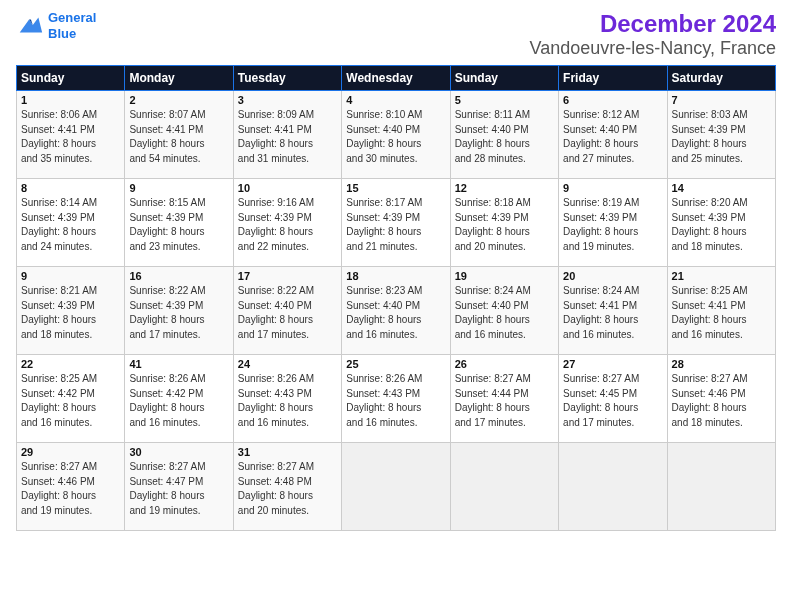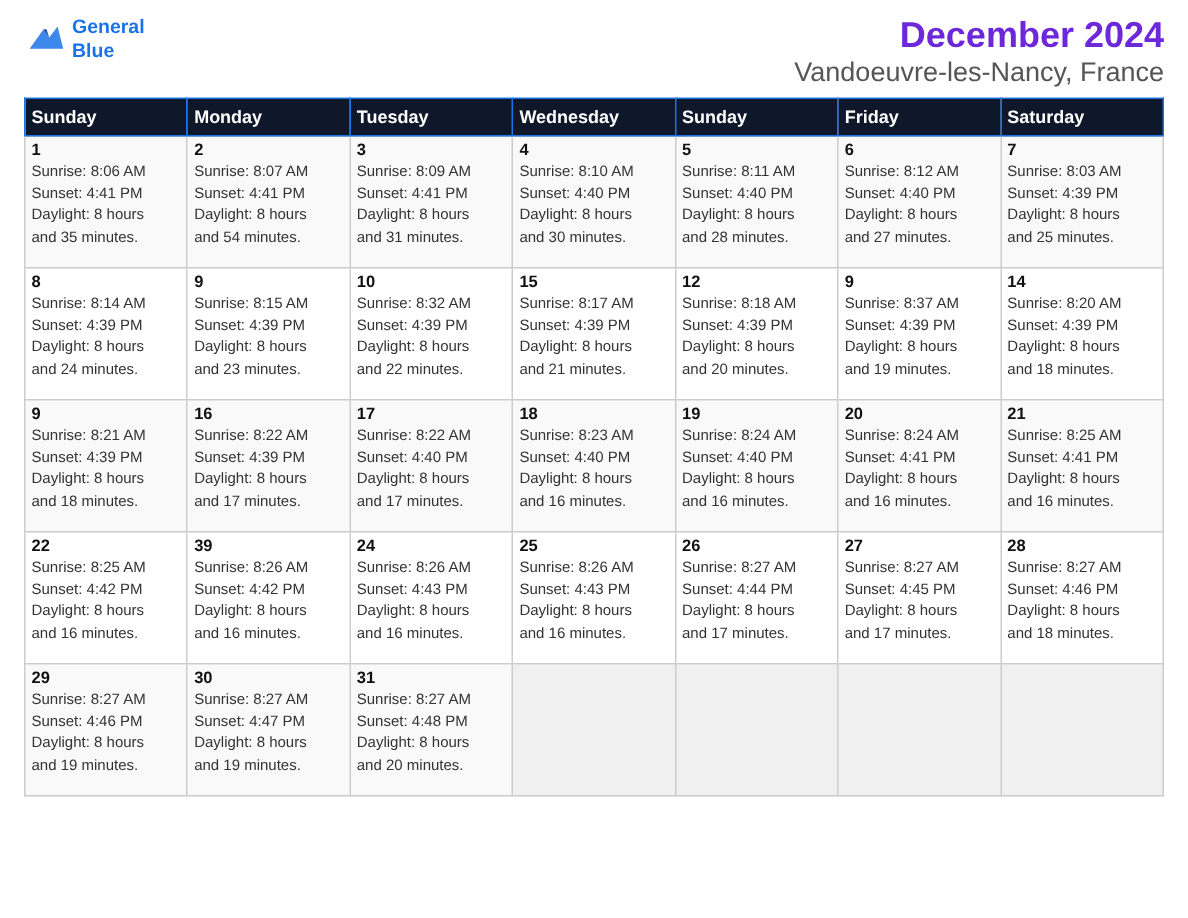--- a/index.html
+++ b/index.html
@@ -207,21 +207,21 @@
             <div class="day-info">
               <div>Sunrise: 8:15 AM</div>
               <div>Sunset: 4:39 PM</div>
               <div>Daylight: 8 hours</div>
               <div>and 23 minutes.</div>
             </div>
           </td>
           <td>
             <div class="day-num">10</div>
             <div class="day-info">
-              <div>Sunrise: 8:32 AM</div>
+              <div>Sunrise: 9:16 AM</div>
               <div>Sunset: 4:39 PM</div>
               <div>Daylight: 8 hours</div>
               <div>and 22 minutes.</div>
             </div>
           </td>
           <td>
             <div class="day-num">15</div>
             <div class="day-info">
               <div>Sunrise: 8:17 AM</div>
               <div>Sunset: 4:39 PM</div>
@@ -234,21 +234,21 @@
             <div class="day-info">
               <div>Sunrise: 8:18 AM</div>
               <div>Sunset: 4:39 PM</div>
               <div>Daylight: 8 hours</div>
               <div>and 20 minutes.</div>
             </div>
           </td>
           <td>
             <div class="day-num">9</div>
             <div class="day-info">
-              <div>Sunrise: 8:37 AM</div>
+              <div>Sunrise: 8:19 AM</div>
               <div>Sunset: 4:39 PM</div>
               <div>Daylight: 8 hours</div>
               <div>and 19 minutes.</div>
             </div>
           </td>
           <td>
             <div class="day-num">14</div>
             <div class="day-info">
               <div>Sunrise: 8:20 AM</div>
               <div>Sunset: 4:39 PM</div>
@@ -326,21 +326,21 @@
           <td>
             <div class="day-num">22</div>
             <div class="day-info">
               <div>Sunrise: 8:25 AM</div>
               <div>Sunset: 4:42 PM</div>
               <div>Daylight: 8 hours</div>
               <div>and 16 minutes.</div>
             </div>
           </td>
           <td>
-            <div class="day-num">39</div>
+            <div class="day-num">41</div>
             <div class="day-info">
               <div>Sunrise: 8:26 AM</div>
               <div>Sunset: 4:42 PM</div>
               <div>Daylight: 8 hours</div>
               <div>and 16 minutes.</div>
             </div>
           </td>
           <td>
             <div class="day-num">24</div>
             <div class="day-info">

